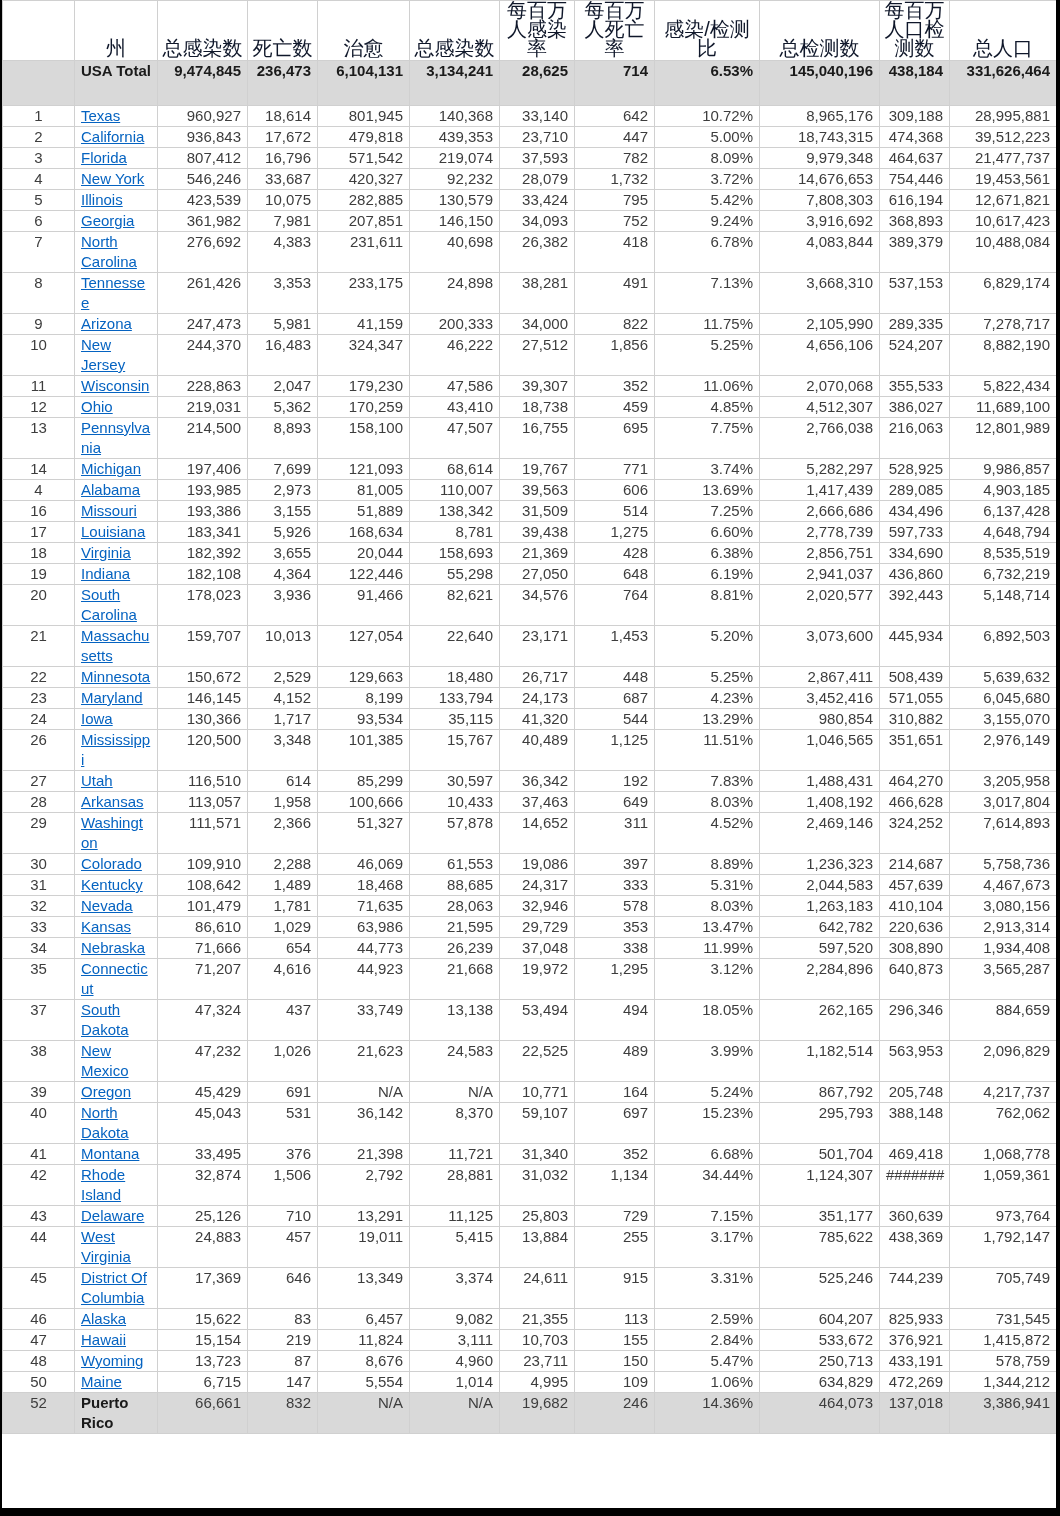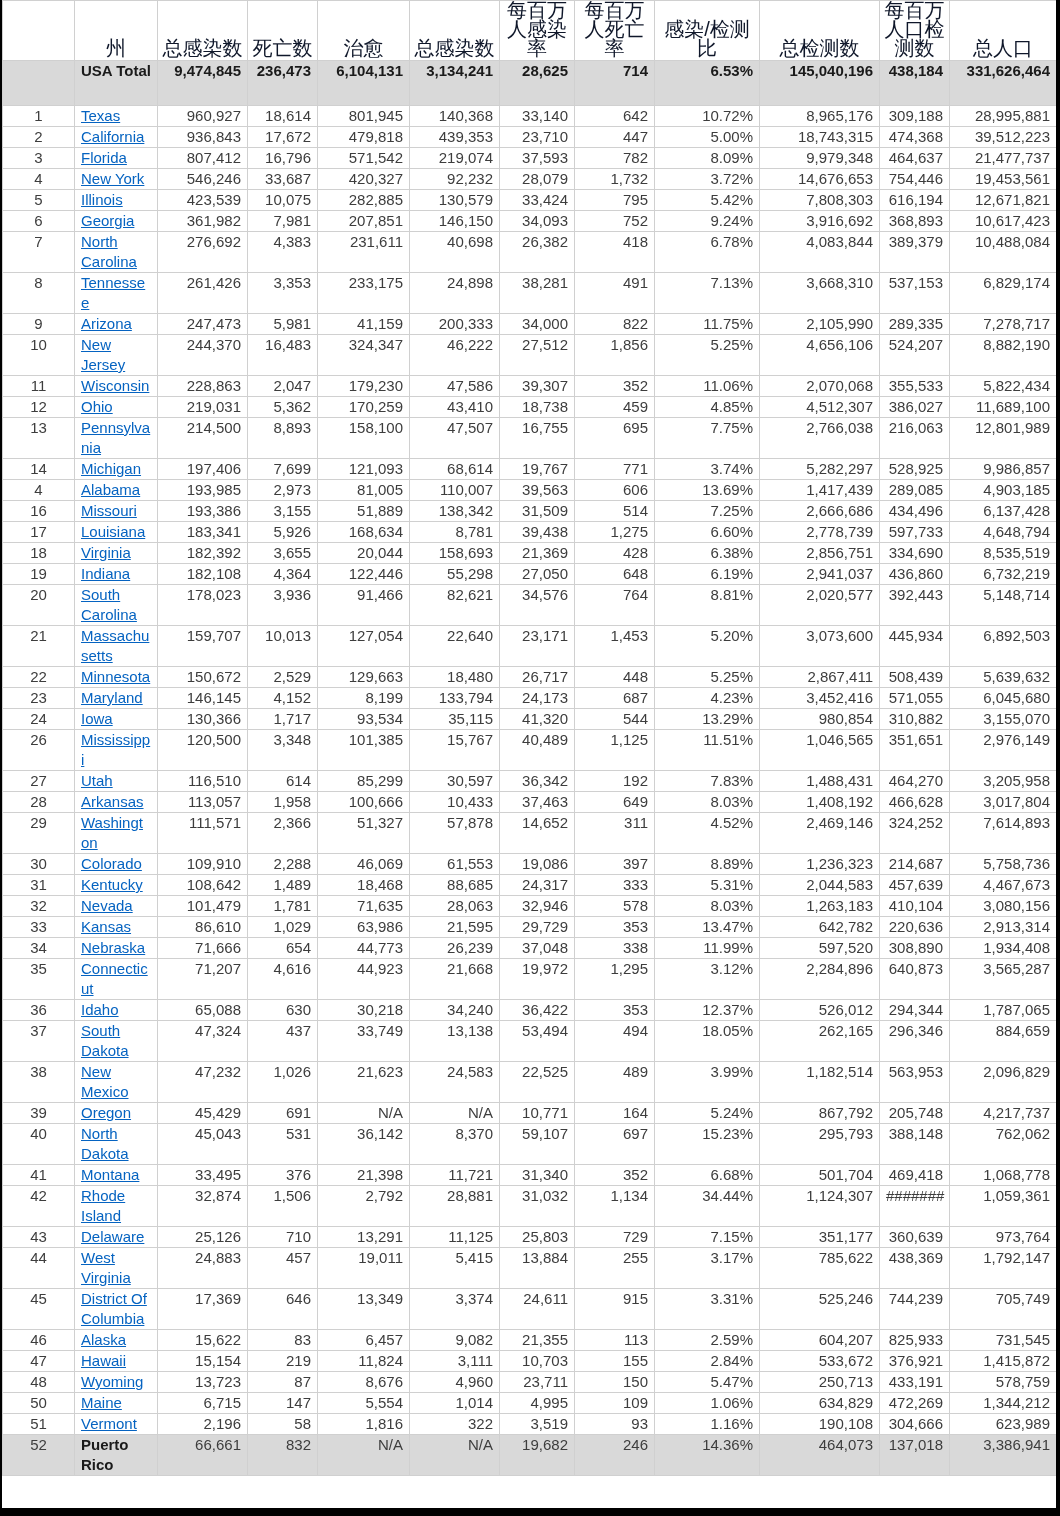--- a/index.html
+++ b/index.html
@@ -599,34 +599,20 @@
           <td class="num">44,923</td>
           <td class="num">21,668</td>
           <td class="num">19,972</td>
           <td class="num">1,295</td>
           <td class="num">3.12%</td>
           <td class="num">2,284,896</td>
           <td class="num">640,873</td>
           <td class="num">3,565,287</td>
         </tr>
         <tr class="datarow">
-          <td class="rank">36</td>
-          <td class="state"><a href="#" class="state-link">Idaho</a></td>
-          <td class="num">65,088</td>
-          <td class="num">630</td>
-          <td class="num">30,218</td>
-          <td class="num">34,240</td>
-          <td class="num">36,422</td>
-          <td class="num">353</td>
-          <td class="num">12.37%</td>
-          <td class="num">526,012</td>
-          <td class="num">294,344</td>
-          <td class="num">1,787,065</td>
-        </tr>
-        <tr class="datarow">
           <td class="rank">37</td>
           <td class="state"><a href="#" class="state-link">South Dakota</a></td>
           <td class="num">47,324</td>
           <td class="num">437</td>
           <td class="num">33,749</td>
           <td class="num">13,138</td>
           <td class="num">53,494</td>
           <td class="num">494</td>
           <td class="num">18.05%</td>
           <td class="num">262,165</td>
@@ -793,34 +779,20 @@
           <td class="num">6,715</td>
           <td class="num">147</td>
           <td class="num">5,554</td>
           <td class="num">1,014</td>
           <td class="num">4,995</td>
           <td class="num">109</td>
           <td class="num">1.06%</td>
           <td class="num">634,829</td>
           <td class="num">472,269</td>
           <td class="num">1,344,212</td>
-        </tr>
-        <tr class="datarow">
-          <td class="rank">51</td>
-          <td class="state"><a href="#" class="state-link">Vermont</a></td>
-          <td class="num">2,196</td>
-          <td class="num">58</td>
-          <td class="num">1,816</td>
-          <td class="num">322</td>
-          <td class="num">3,519</td>
-          <td class="num">93</td>
-          <td class="num">1.16%</td>
-          <td class="num">190,108</td>
-          <td class="num">304,666</td>
-          <td class="num">623,989</td>
         </tr>
         <tr class="datarow shaded">
           <td class="rank">52</td>
           <td class="state"><span class="state-bold">Puerto Rico</span></td>
           <td class="num">66,661</td>
           <td class="num">832</td>
           <td class="num">N/A</td>
           <td class="num">N/A</td>
           <td class="num">19,682</td>
           <td class="num">246</td>

